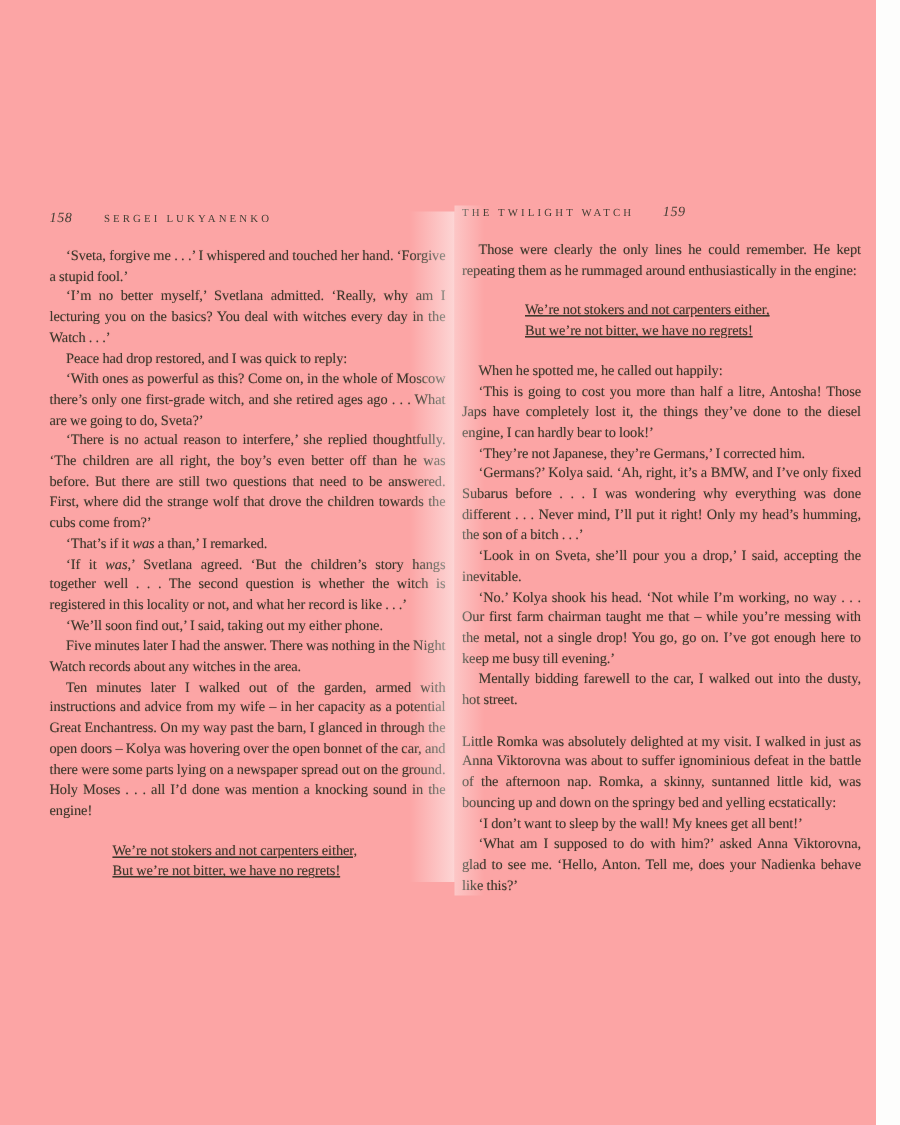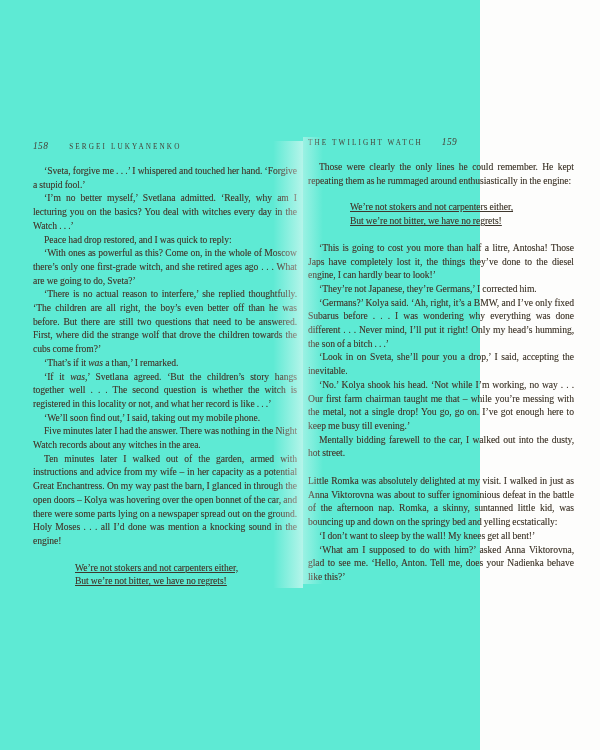--- a/index.html
+++ b/index.html
@@ -4,22 +4,22 @@
 <style>
   * { margin: 0; padding: 0; box-sizing: border-box; }
   html, body {
     width: 600px; height: 750px;
     background: #fdfdfc;
     overflow: hidden;
     font-family: "Liberation Serif", serif;
   }
   .spread {
     position: absolute;
-    left: 0; top: 0; width: 480px; height: 750px;
-    background: #5eead4;
+    left: 0; top: 0; width: 584px; height: 750px;
+    background: #fca5a5;
   }
   .page {
     position: absolute;
     color: #3f372d;
   }
   .page-left  { left: 33px;  top: 141px; width: 264px; }
   .page-right { left: 308px; top: 137px; width: 266px; }
 
   
   .page-left::after {
@@ -84,41 +84,42 @@
       <span class="runhead">SERGEI LUKYANENKO</span>
     </div>
     <div class="bodytext">
       <p class="para">‘Sveta, forgive me . . .’ I whispered and touched her hand. ‘Forgive a stupid fool.’</p>
       <p class="para">‘I’m no better myself,’ Svetlana admitted. ‘Really, why am I lecturing you on the basics? You deal with witches every day in the Watch . . .’</p>
       <p class="para">Peace had drop restored, and I was quick to reply:</p>
       <p class="para">‘With ones as powerful as this? Come on, in the whole of Moscow there’s only one first-grade witch, and she retired ages ago . . . What are we going to do, Sveta?’</p>
       <p class="para">‘There is no actual reason to interfere,’ she replied thoughtfully. ‘The children are all right, the boy’s even better off than he was before. But there are still two questions that need to be answered. First, where did the strange wolf that drove the children towards the cubs come from?’</p>
       <p class="para"><span>‘That’s if it </span><em>was</em><span> a than,’ I remarked.</span></p>
       <p class="para"><span>‘If it </span><em>was</em><span>,’ Svetlana agreed. ‘But the children’s story hangs together well . . . The second question is whether the witch is registered in this locality or not, and what her record is like . . .’</span></p>
-      <p class="para">‘We’ll soon find out,’ I said, taking out my mobile phone.</p>
+      <p class="para">‘We’ll soon find out,’ I said, taking out my either phone.</p>
       <p class="para">Five minutes later I had the answer. There was nothing in the Night Watch records about any witches in the area.</p>
       <p class="para">Ten minutes later I walked out of the garden, armed with instructions and advice from my wife – in her capacity as a potential Great Enchantress. On my way past the barn, I glanced in through the open doors – Kolya was hovering over the open bonnet of the car, and there were some parts lying on a newspaper spread out on the ground. Holy Moses . . . all I’d done was mention a knocking sound in the engine!</p>
       <div class="verse last">
         <div>We’re not stokers and not carpenters either,</div>
         <div>But we’re not bitter, we have no regrets!</div>
       </div>
     </div>
   </div>
 
   <div class="page page-right">
     <div class="header right">
       <span class="runhead">THE TWILIGHT WATCH</span>
       <span class="pagenum">159</span>
     </div>
     <div class="bodytext">
       <p class="para">Those were clearly the only lines he could remember. He kept repeating them as he rummaged around enthusiastically in the engine:</p>
       <div class="verse">
         <div>We’re not stokers and not carpenters either,</div>
         <div>But we’re not bitter, we have no regrets!</div>
       </div>
+      <p class="para">When he spotted me, he called out happily:</p>
       <p class="para">‘This is going to cost you more than half a litre, Antosha! Those Japs have completely lost it, the things they’ve done to the diesel engine, I can hardly bear to look!’</p>
       <p class="para">‘They’re not Japanese, they’re Germans,’ I corrected him.</p>
       <p class="para">‘Germans?’ Kolya said. ‘Ah, right, it’s a BMW, and I’ve only fixed Subarus before . . . I was wondering why everything was done different . . . Never mind, I’ll put it right! Only my head’s humming, the son of a bitch . . .’</p>
       <p class="para">‘Look in on Sveta, she’ll pour you a drop,’ I said, accepting the inevitable.</p>
       <p class="para">‘No.’ Kolya shook his head. ‘Not while I’m working, no way . . . Our first farm chairman taught me that – while you’re messing with the metal, not a single drop! You go, go on. I’ve got enough here to keep me busy till evening.’</p>
       <p class="para">Mentally bidding farewell to the car, I walked out into the dusty, hot street.</p>
       <p class="para flush section-gap">Little Romka was absolutely delighted at my visit. I walked in just as Anna Viktorovna was about to suffer ignominious defeat in the battle of the afternoon nap. Romka, a skinny, suntanned little kid, was bouncing up and down on the springy bed and yelling ecstatically:</p>
       <p class="para">‘I don’t want to sleep by the wall! My knees get all bent!’</p>
       <p class="para">‘What am I supposed to do with him?’ asked Anna Viktorovna, glad to see me. ‘Hello, Anton. Tell me, does your Nadienka behave like this?’</p>
     </div>

